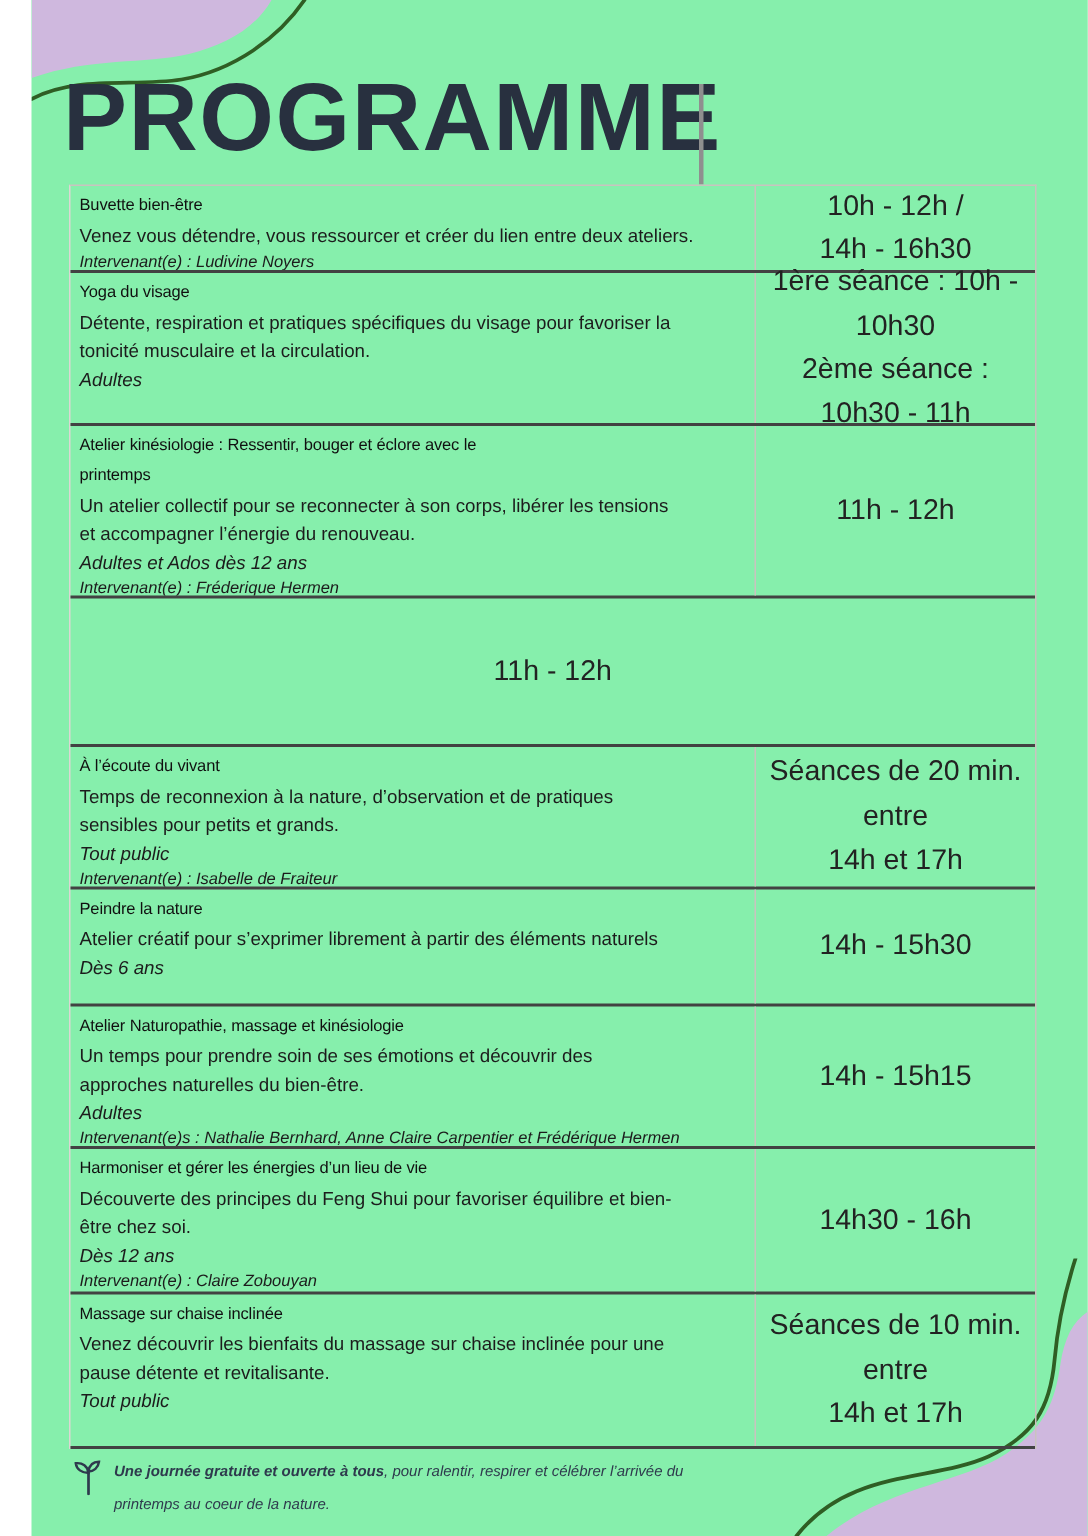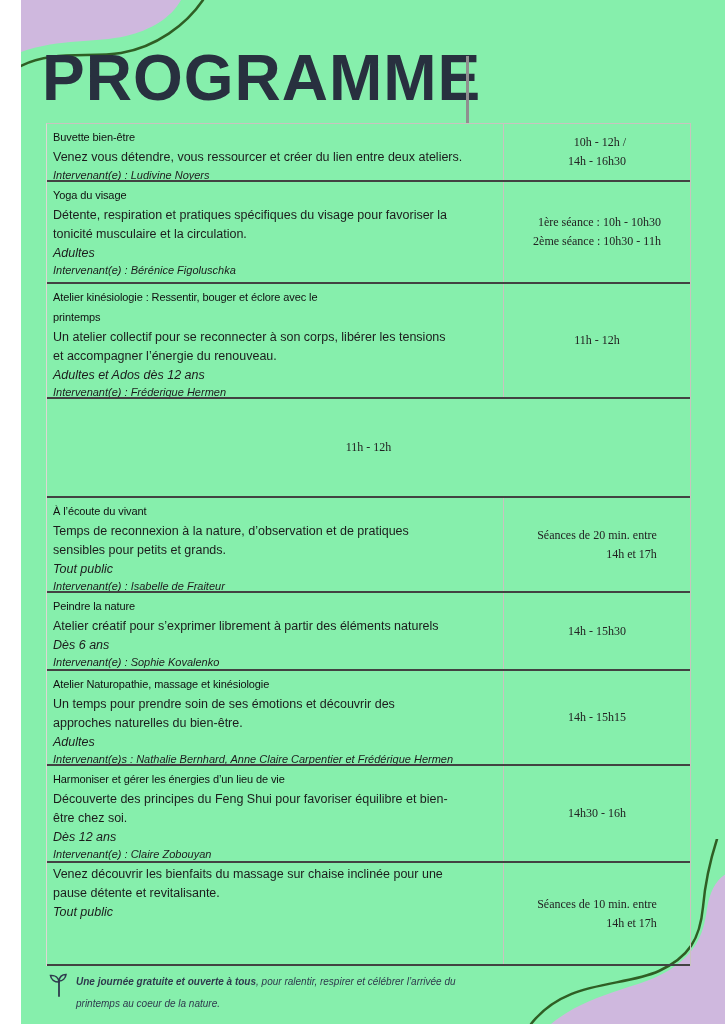--- a/index.html
+++ b/index.html
@@ -39,22 +39,22 @@
   }
   .ev-title{
     font-weight:400;font-size:11px;line-height:20px;color:#101010;
     white-space:pre-line;letter-spacing:-0.1px;margin:1px 0 1px;
   }
   .ev-desc{font-size:12.5px;line-height:19px;white-space:pre-line;}
   .ev-aud{font-size:12.5px;line-height:18px;font-style:italic;}
   .ev-int{font-size:11px;line-height:14px;font-style:italic;padding-top:1px;}
   .cell-time{
     flex:1;display:flex;align-items:center;justify-content:center;
-    text-align:right;font-size:12px;line-height:1.55;color:#222;
-    white-space:pre-line;padding:0 6px;box-sizing:border-box;font-family:Liberation Serif, serif;
+    text-align:center;font-size:19px;line-height:1.55;color:#222;
+    white-space:pre-line;padding:0 6px;box-sizing:border-box;
   }
   .footer-note{
     position:absolute;left:55px;top:971px;width:612px;
     font-style:italic;font-size:10px;line-height:22px;
     color:#2e3a4d;white-space:pre-line;
   }
   .footer-note b{font-weight:700;}
   .sprout{position:absolute;left:27px;top:973px;}
 </style>
 </head>
@@ -86,21 +86,20 @@
       <div class="cell-time">10h - 12h /
 14h - 16h30</div>
     </div>
 
     <div class="t-row" style="height:102px">
       <div class="cell-main">
         <div class="ev-title">Yoga du visage</div>
         <div class="ev-desc">Détente, respiration et pratiques spécifiques du visage pour favoriser la
 tonicité musculaire et la circulation.</div>
         <div class="ev-aud">Adultes</div>
-        <div class="ev-int">Intervenant(e) : Bérénice Figoluschka</div>
       </div>
       <div class="cell-time">1ère séance : 10h - 10h30
 2ème séance : 10h30 - 11h</div>
     </div>
 
     <div class="t-row" style="height:115px">
       <div class="cell-main">
         <div class="ev-title">Atelier kinésiologie : Ressentir, bouger et éclore avec le
 printemps</div>
         <div class="ev-desc">Un atelier collectif pour se reconnecter à son corps, libérer les tensions
@@ -125,21 +124,20 @@
       </div>
       <div class="cell-time">Séances de 20 min. entre
 14h et 17h</div>
     </div>
 
     <div class="t-row" style="height:78px">
       <div class="cell-main">
         <div class="ev-title">Peindre la nature</div>
         <div class="ev-desc">Atelier créatif pour s’exprimer librement à partir des éléments naturels</div>
         <div class="ev-aud">Dès 6 ans</div>
-        <div class="ev-int">Intervenant(e) : Sophie Kovalenko</div>
       </div>
       <div class="cell-time">14h - 15h30</div>
     </div>
 
     <div class="t-row" style="height:95px">
       <div class="cell-main">
         <div class="ev-title">Atelier Naturopathie, massage et kinésiologie</div>
         <div class="ev-desc">Un temps pour prendre soin de ses émotions et découvrir des
 approches naturelles du bien-être.</div>
         <div class="ev-aud">Adultes</div>
@@ -154,20 +152,21 @@
         <div class="ev-desc">Découverte des principes du Feng Shui pour favoriser équilibre et bien-
 être chez soi.</div>
         <div class="ev-aud">Dès 12 ans</div>
         <div class="ev-int">Intervenant(e) : Claire Zobouyan</div>
       </div>
       <div class="cell-time">14h30 - 16h</div>
     </div>
 
     <div class="t-row" style="height:103px">
       <div class="cell-main">
+        <div class="ev-title">Massage sur chaise inclinée</div>
         <div class="ev-desc">Venez découvrir les bienfaits du massage sur chaise inclinée pour une
 pause détente et revitalisante.</div>
         <div class="ev-aud">Tout public</div>
       </div>
       <div class="cell-time">Séances de 10 min. entre
 14h et 17h</div>
     </div>
 
   </div>
 

